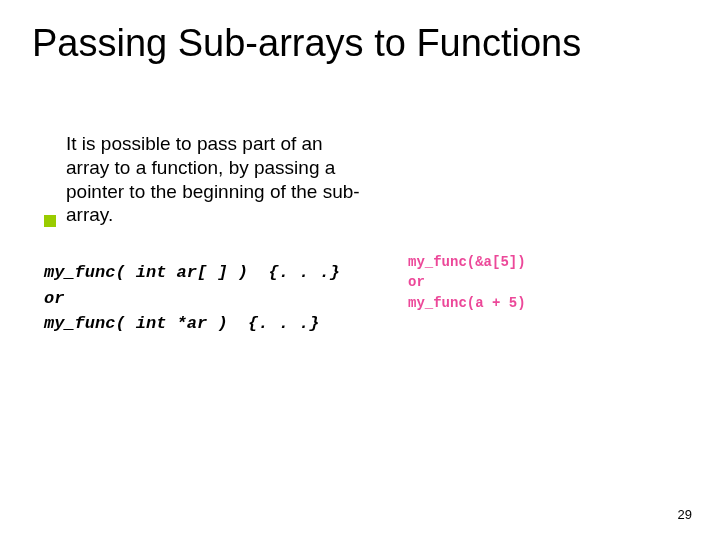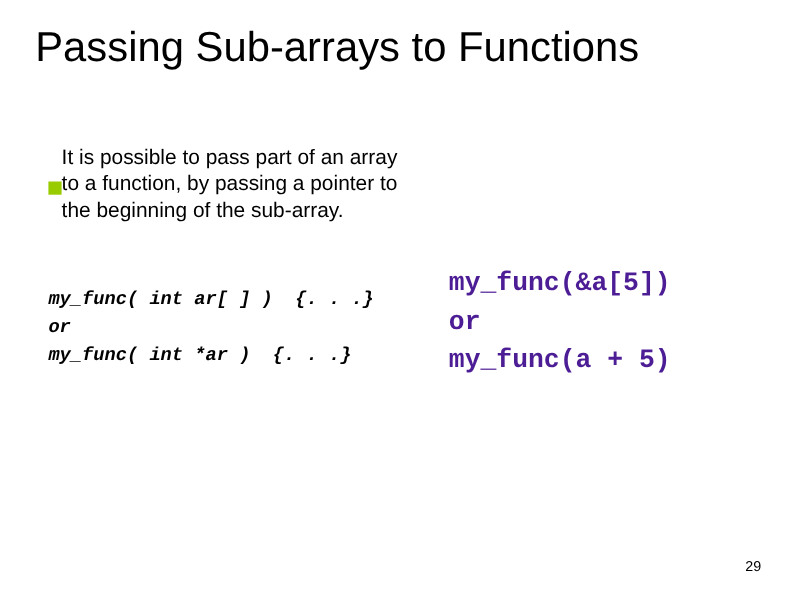--- a/index.html
+++ b/index.html
@@ -29,21 +29,22 @@
     letter-spacing: 0px;
   }
   .bullet-block {
     position: absolute;
     top: 132px;
     left: 44px;
     width: 320px;
   }
   .bullet-row {
     display: flex;
-    align-items: center;
+    align-items: flex-end;
+    gap: 10px;
   }
   .bullet-dot {
     width: 12px;
     height: 12px;
     background: #99cc00;
     flex: 0 0 12px;
     margin-top: 6px;
   }
   .bullet-text {
     font-size: 19px;
@@ -58,27 +59,27 @@
     font-family: "Courier New", Courier, monospace;
     font-size: 17px;
     line-height: 1.5;
     color: #000000;
     font-weight: bold;
     white-space: pre;
     font-style: italic;
   }
   .code-right {
     position: absolute;
-    top: 242px;
+    top: 252px;
     left: 408px;
     width: 280px;
     font-family: "Courier New", Courier, monospace;
-    font-size: 24px;
+    font-size: 14px;
     line-height: 1.45;
-    color: #4c1d95;
+    color: #ec4899;
     font-weight: bold;
     white-space: pre;
   }
   .page-number {
     position: absolute;
     bottom: 18px;
     right: 28px;
     font-size: 13px;
     color: #000000;
   }

